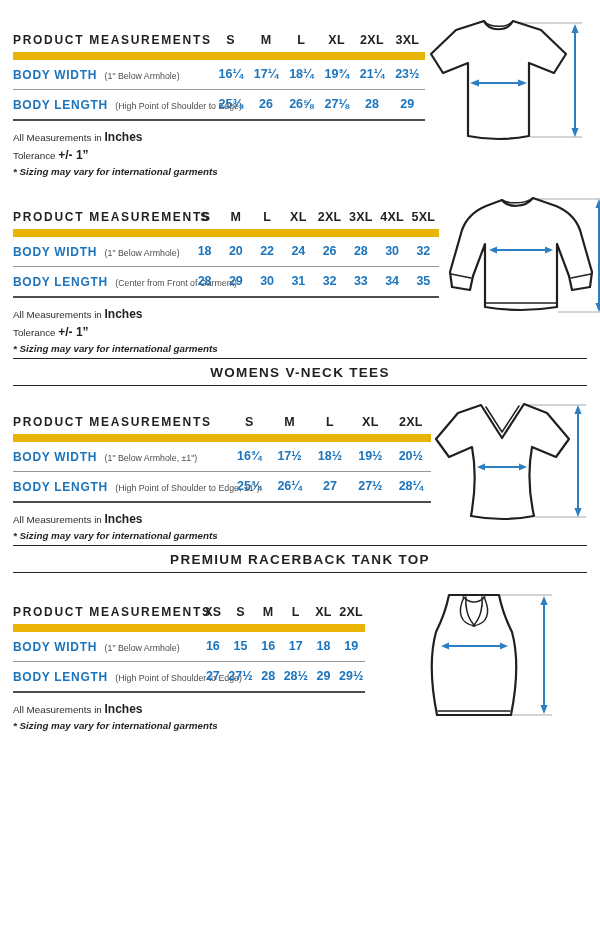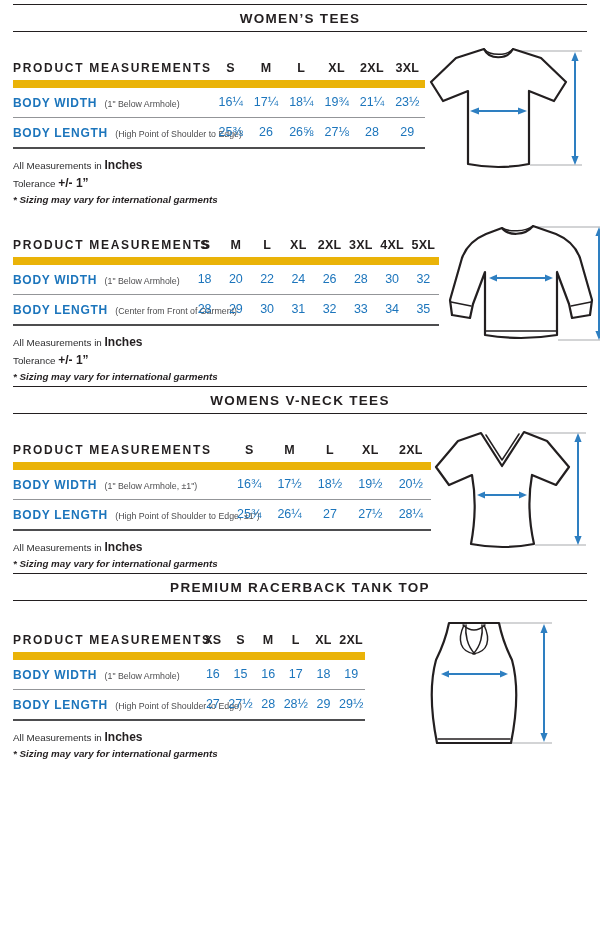--- a/index.html
+++ b/index.html
@@ -23,44 +23,41 @@
   .trow{display:grid;align-items:center;}
   .s1 .trow{grid-template-columns:200px repeat(6,1fr);}
   .s2 .trow{grid-template-columns:176px repeat(8,1fr);}
   .s3 .trow{grid-template-columns:216px repeat(5,1fr);}
   .s4 .trow{grid-template-columns:186px repeat(6,1fr);}
   .thead{border-bottom:8px solid #eab308;padding:2px 0 5px;align-items:end;}
   .mid{border-bottom:1px solid #939598;padding:5px 0 6px;}
   .last{border-bottom:2px solid #4d4d4f;padding:5px 0 6px;}
   .phead{font-size:12px;font-weight:800;letter-spacing:1.7px;white-space:nowrap;}
   .szc{font-size:12.5px;font-weight:800;text-align:center;letter-spacing:.3px;}
-  .valc{font-size:12.5px;font-weight:400;text-align:center;color:#1c75bc;}
+  .valc{font-size:12.5px;font-weight:700;text-align:center;color:#1c75bc;}
   .rlabel{white-space:nowrap;}
   .blab{color:#1c75bc;font-weight:800;font-size:12px;letter-spacing:.7px;}
   .rdetail{color:#4d4d4f;font-size:8.8px;margin-left:3px;}
   .notes{margin-top:9px;}
   .note{margin:0 0 4px;font-size:9.8px;color:#2e2e30;}
   .note b{color:#231f20;font-size:12px;}
   .sizing{font-style:italic;font-weight:600;color:#231f20;}
 
   svg .outline{fill:#ffffff;stroke:#231f20;stroke-width:2.2;stroke-linejoin:round;stroke-linecap:round;}
   svg .detail{fill:none;stroke:#231f20;stroke-width:1.5;stroke-linejoin:round;stroke-linecap:round;}
   svg .leader{stroke:#a7a9ac;stroke-width:1;}
   svg .arrow{stroke:#2e7fc1;stroke-width:2;}
   svg .head{fill:#2e7fc1;stroke:none;}
 </style>
 </head>
 <body>
 
 <div class="page">
 
   <section class="sec s1">
-    <div class="titlebar">
-      <h2 class="title">WOMEN’S TEES</h2>
-    </div>
     <div class="content">
       <div class="left">
         <div class="table">
           <div class="trow thead">
             <div class="phead">PRODUCT MEASUREMENTS</div>
           <div class="szc">S</div>
               <div class="szc">M</div>
               <div class="szc">L</div>
               <div class="szc">XL</div>
               <div class="szc">2XL</div>

